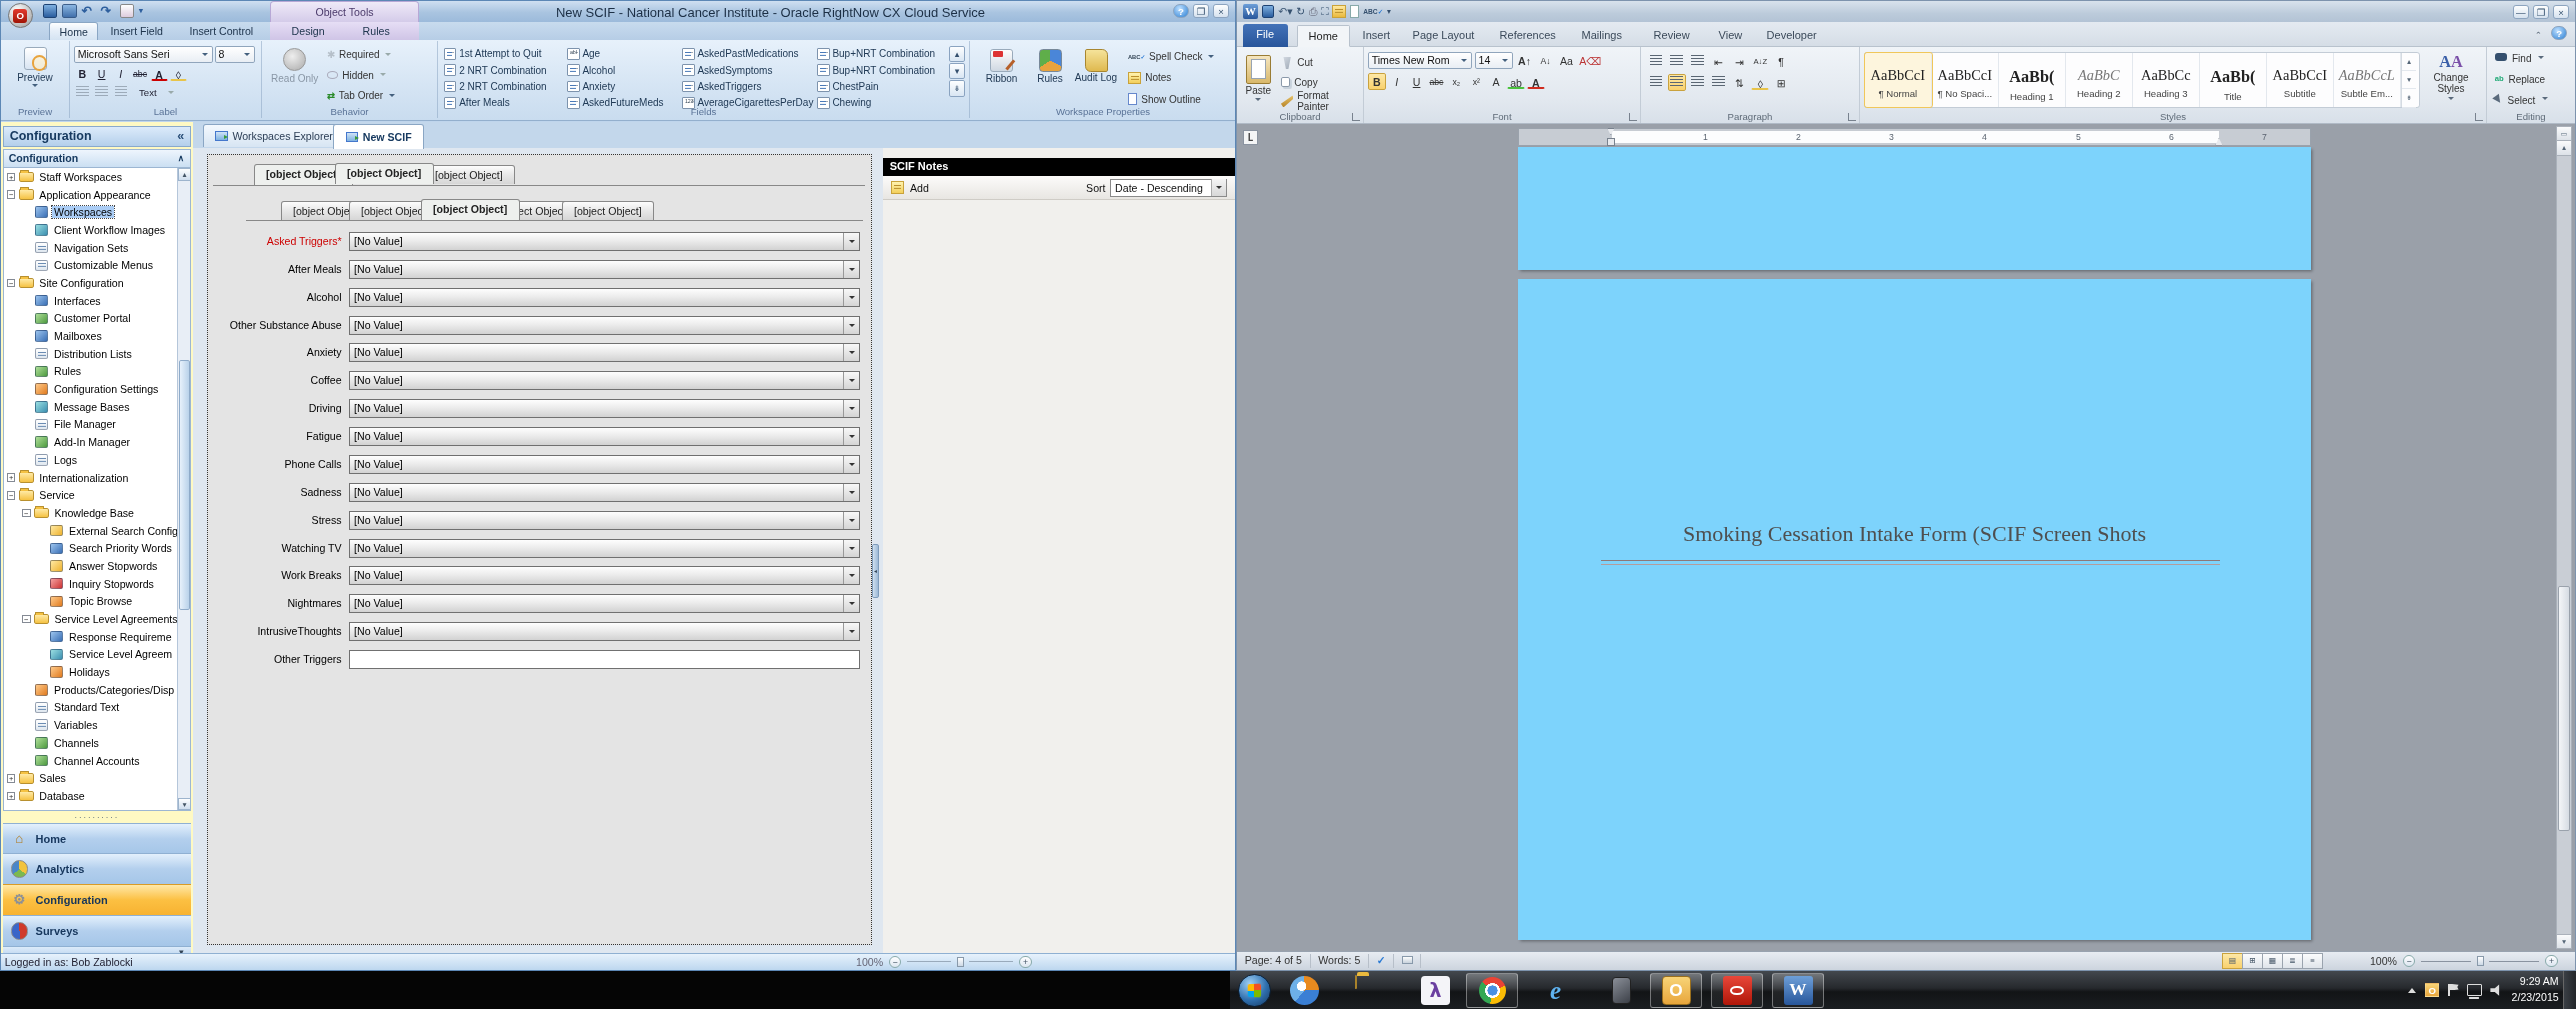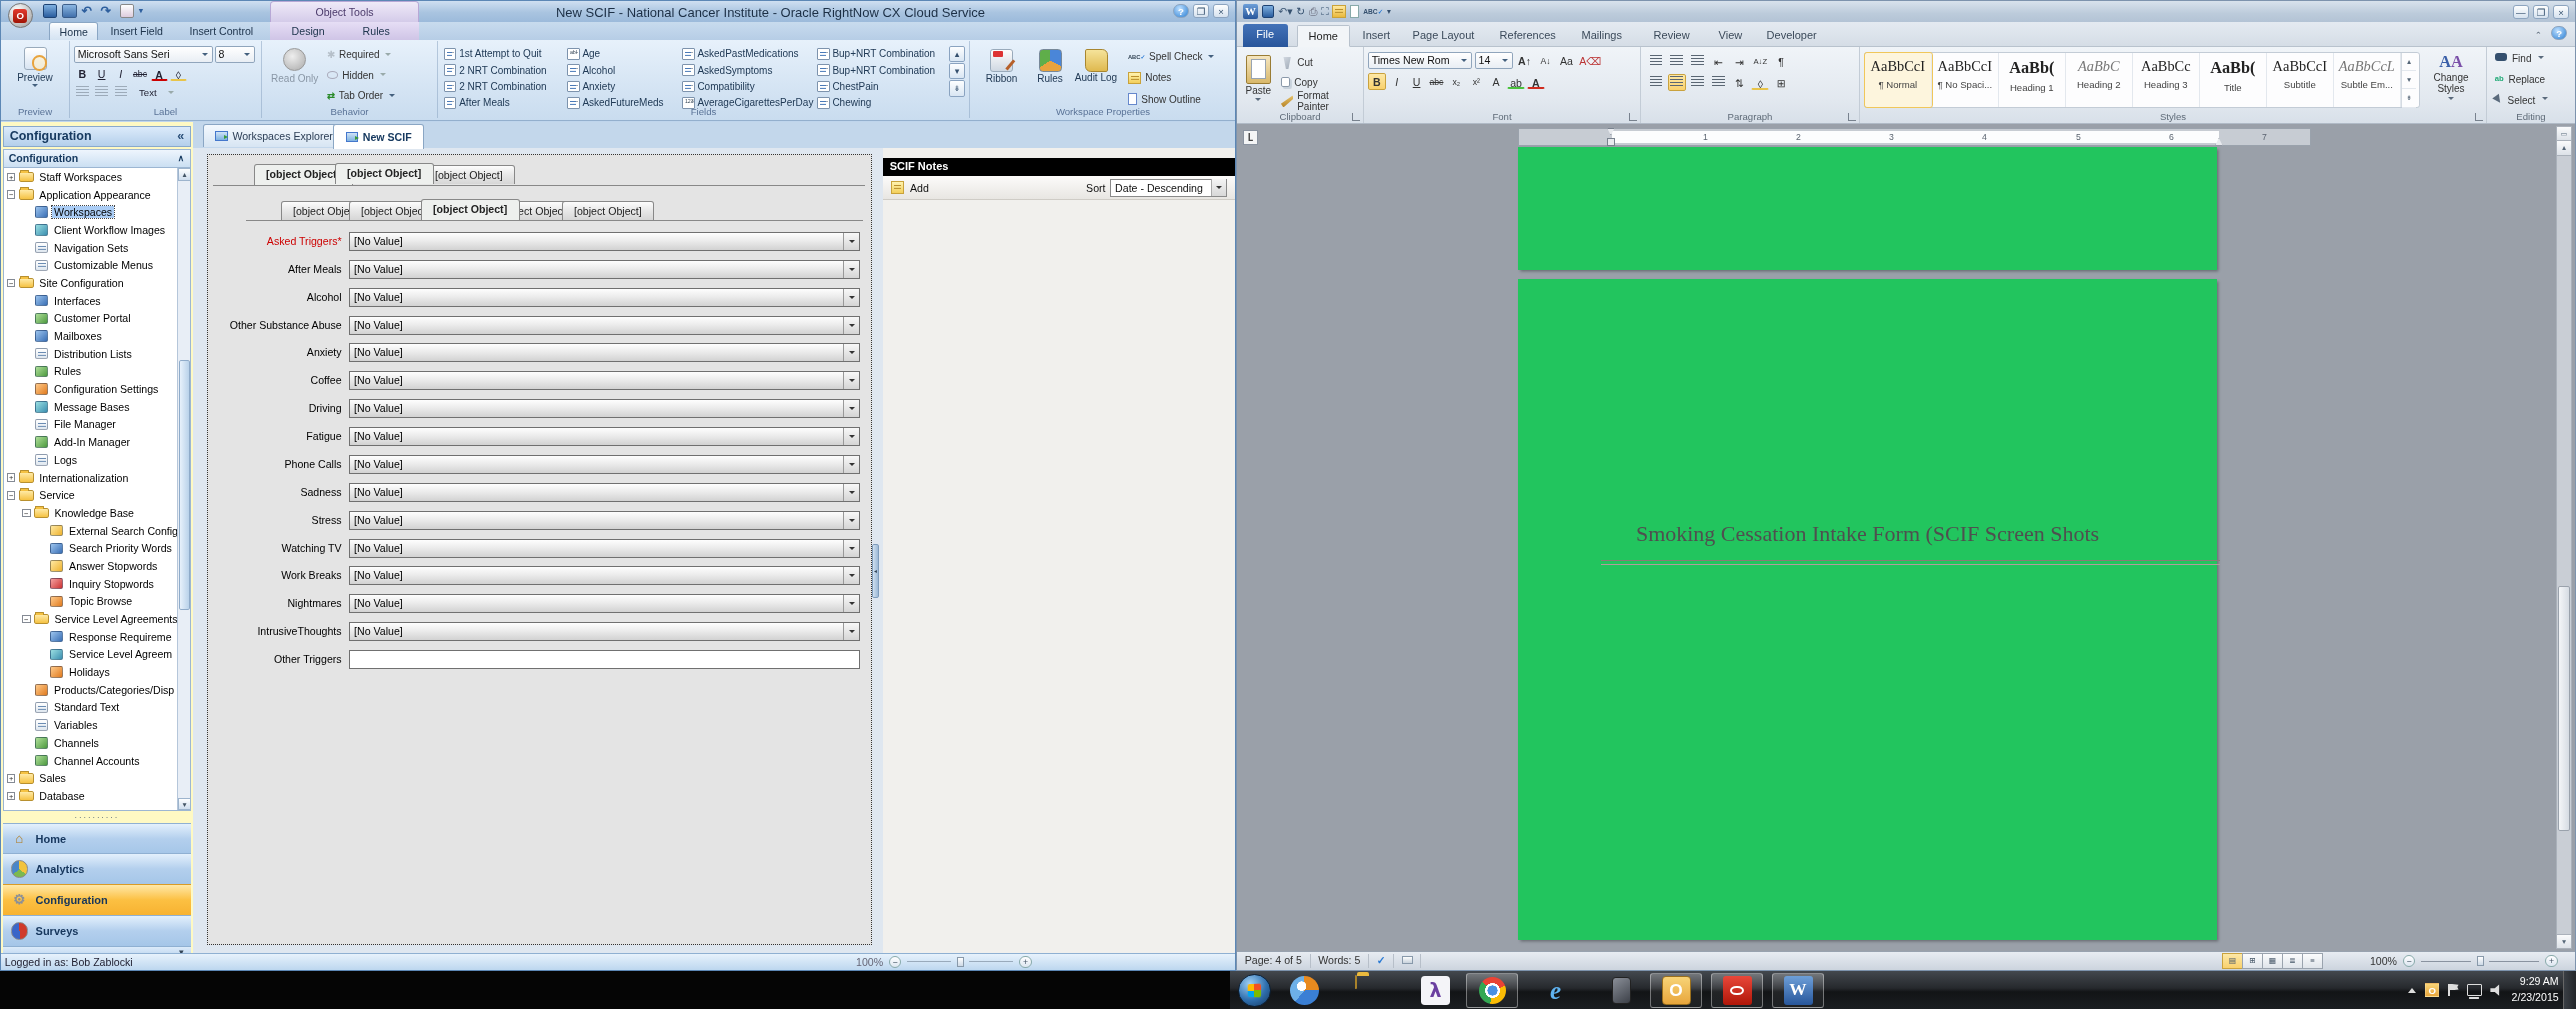--- a/index.html
+++ b/index.html
@@ -144,21 +144,21 @@
   .ico13 { width:12.5px; height:12.5px; flex:none; border-radius:1.9px; }
   .i-cut { background:linear-gradient(135deg,#d8dee6,#9aa5b2); clip-path:polygon(20% 0,80% 0,60% 100%,40% 100%); }
   .i-copy { background:#fff; border:1px solid #8a99aa; box-shadow:1.9px 1.9px 0 #c8d2dc; width:9.6px; height:10.6px; }
   .i-brush { background:linear-gradient(#e8c46a,#b8862a); clip-path:polygon(0 70%,100% 0,100% 30%,20% 100%); }
   .i-paste { width:25px; height:29px; background:linear-gradient(#f5e6c0,#d9b86a); border:1px solid #9a7c34; border-radius:1.9px; position:relative; }
   .i-paste:after { content:""; position:absolute; left:3.8px; top:3.8px; width:13.5px; height:18px; background:#fff; border:1px solid #98a4b2; }
   .wfmt { width:18px; height:17.3px; text-align:center; font-size:10.6px; line-height:16.3px; color:#333; border:1px solid transparent; border-radius:1.9px; }
   .wfmt.on { background:linear-gradient(#fde8a6,#f9d16d); border-color:#c9a23e; }
   .stripes { display:inline-block; width:12.5px; height:10.6px; background:repeating-linear-gradient(#5a6673 0 1px, transparent 1px 2.9px); }
   .stylebox { position:absolute; left:3.8px; top:4.8px; height:56px; background:#fdfdfe; border:1px solid #c3ccd6; border-radius:2.9px; display:flex; }
-  .schip { width:67px; padding-top:5px; text-align:center; border-right:1px solid #e3e8ee; display:flex; flex-direction:column; gap:3.8px; }
+  .schip { width:67px; padding-top:14px; text-align:center; border-right:1px solid #e3e8ee; display:flex; flex-direction:column; gap:3.8px; }
   .schip.on { outline:1.9px solid #f0c75a; background:#fdf5dd; border-radius:1.9px; }
   .sprev { font-family:"Liberation Serif",serif; font-size:14.4px; color:#222; white-space:nowrap; overflow:hidden; }
   .schip:nth-child(4) .sprev,.schip:nth-child(8) .sprev { font-style:italic; color:#777; }
   .schip:nth-child(3) .sprev,.schip:nth-child(6) .sprev { font-weight:bold; font-size:16.3px; }
   .sname { font-size:9.6px; color:#444; white-space:nowrap; overflow:hidden; }
   .sscroll { width:15.4px; display:flex; flex-direction:column; border-left:1px solid #d5dbe2; }
   .sscroll span { flex:1; text-align:center; font-size:6.7px; color:#567; border-bottom:1px solid #e3e8ee; line-height:17.3px; }
   .chgstyle { position:absolute; top:4.8px; width:52px; text-align:center; font-size:10px; color:#333; }
   .aa-ico { font-size:16.3px; color:#3a5fa8; font-weight:bold; font-family:"Liberation Serif",serif; }
   .edit-item { display:flex; align-items:flex-start; gap:4.8px; height:18px; font-size:10px; color:#333; }
@@ -167,21 +167,21 @@
   .i-selarrow { width:0; height:0; border:4.8px solid transparent; border-top:8.7px solid #5a6a7c; transform:rotate(-35deg); }
 
   .w-doc { position:absolute; left:0; top:123px; width:100%; bottom:19px; background:#9aa0a9; overflow:hidden; }
   .tabsel { position:absolute; left:5.8px; top:5.8px; width:15.4px; height:15.4px; background:#f4f5f6; border:1px solid #8a93a0; text-align:center; font:bold 9.6px/14.4px "DejaVu Sans Mono",monospace; color:#444; }
   .hruler { position:absolute; left:281px; top:3.8px; width:793px; height:18px; background:#c7ccd3; border:1px solid #9aa2ac; }
   .hruler .white { position:absolute; left:93px; top:1.9px; width:607px; bottom:1.9px; background:#fcfdfe; }
   .rulnum { position:absolute; top:2.9px; font-size:8.7px; color:#5a6470; }
   .indent-l { position:absolute; left:88px; top:-1px; width:7.7px; height:7.7px; background:#e8eaee; border:1px solid #78828e; clip-path:polygon(0 0,100% 0,50% 100%); }
   .indent-l2 { position:absolute; left:88px; bottom:-1px; width:7.7px; height:7.7px; background:#e8eaee; border:1px solid #78828e; }
   .indent-r { position:absolute; left:696px; bottom:-1px; width:7.7px; height:7.7px; background:#e8eaee; border:1px solid #78828e; clip-path:polygon(50% 0,100% 100%,0 100%); }
-  .page { position:absolute; left:281px; width:699px; background:#22c55e; box-shadow:1.9px 1.9px 2.9px rgba(0,0,0,.35); }
+  .page { position:absolute; left:281px; width:793px; background:#7dd3fc; box-shadow:1.9px 1.9px 2.9px rgba(0,0,0,.35); }
   .pg1 { top:23px; height:123px; }
   .pg2 { top:155px; height:661px; }
   .doc-title { position:absolute; left:0; top:242px; width:100%; text-align:center; font-family:"Liberation Serif",serif; font-size:22px; color:#4f4f4f; }
   .doc-rule { position:absolute; left:83px; top:281px; width:619px; height:4.8px; border-top:1.9px solid #8e7878; border-bottom:1.9px solid #b49c9c; }
   .w-vscroll { position:absolute; right:2.9px; top:1.9px; width:16.3px; bottom:1.9px; background:#c9ced5; border:1px solid #aab1ba; }
   .wvs-btn { width:100%; height:14.4px; background:linear-gradient(#fafbfc,#dde2e8); border-bottom:1px solid #aab1ba; text-align:center; font-size:6.7px; color:#567; line-height:13.5px; }
   .wvs-thumb { position:absolute; left:1px; right:1px; top:459px; height:245px; background:linear-gradient(90deg,#f4f6f8,#d6dce3); border:1px solid #9aa2ac; border-radius:1.9px; }
 
   .w-status { position:absolute; left:0; bottom:0; width:100%; height:19px; background:linear-gradient(#e7ecf2,#ccd4de); border-top:1px solid #98a2af; display:flex; align-items:center; font-size:10.6px; color:#333; }
   .ws-item { padding:0 7.7px; border-right:1px solid #b7bfc9; height:13.5px; line-height:13.5px; }
@@ -356,21 +356,21 @@
         <div class="fitem">
             <span class="fld-ico"></span>
             <span>AskedPastMedications</span>
           </div>
         <div class="fitem">
             <span class="fld-ico"></span>
             <span>AskedSymptoms</span>
           </div>
         <div class="fitem">
             <span class="fld-ico"></span>
-            <span>Compatibility</span>
+            <span>AskedTriggers</span>
           </div>
         <div class="fitem">
             <span class="fld-ico num"></span>
             <span>AverageCigarettesPerDay</span>
           </div>
       </div>
       <div class="fcol" style="left:379px;width:129px">
         <div class="fitem">
             <span class="fld-ico"></span>
             <span>Bup+NRT Combination</span>

